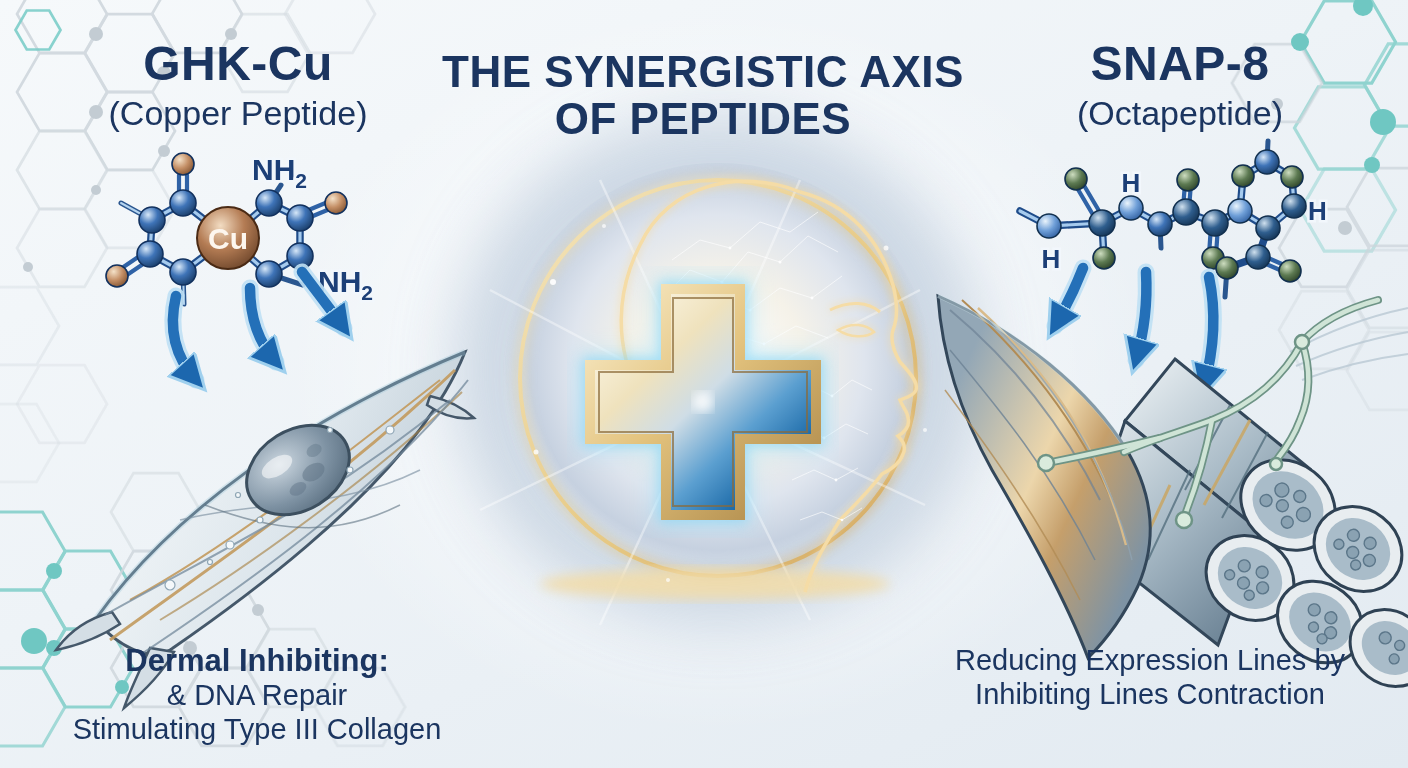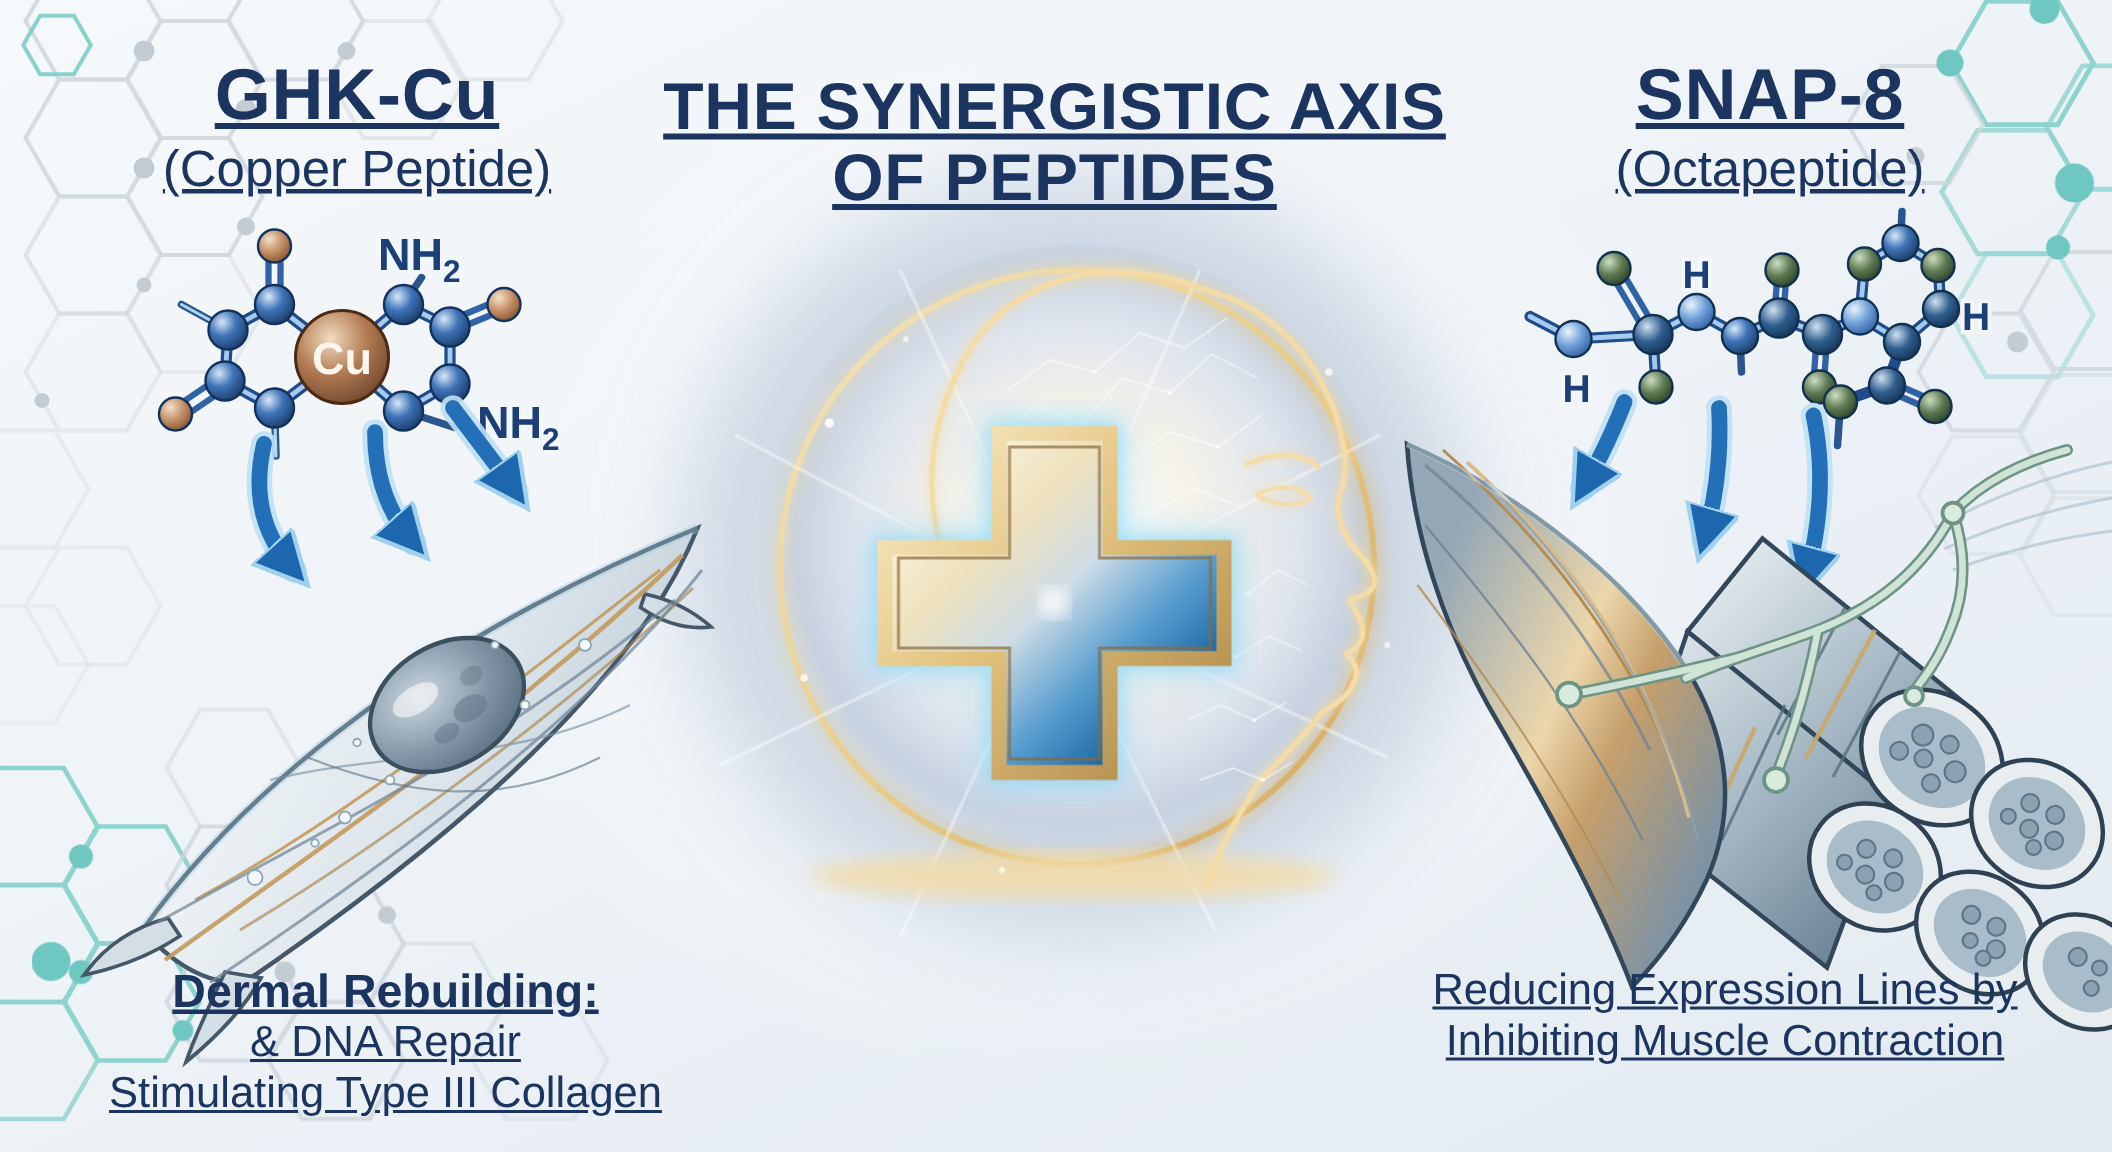--- a/index.html
+++ b/index.html
@@ -4,21 +4,21 @@
 <style>
   html,body{margin:0;padding:0;background:#dde4ea;}
   .canvas{
     position:relative;width:1408px;height:768px;overflow:hidden;
     font-family:"Liberation Sans",sans-serif;
     background:
       radial-gradient(ellipse 620px 520px at 51% 48%, #ffffff 0%, rgba(255,255,255,0) 70%),
       linear-gradient(155deg,#f6f9fb 0%,#eef3f7 45%,#e2eaf1 100%);
   }
   .art{position:absolute;left:0;top:0;}
-  .hdr,.cap{position:absolute;transform:translateX(-50%);text-align:center;color:#1b3560;text-decoration:underline;}
+  .hdr,.cap{position:absolute;transform:translateX(-50%);text-align:center;color:#1b3560;}
   .pep-name{font-size:48px;font-weight:bold;letter-spacing:.5px;line-height:1;margin:0;}
   .pep-sub{font-size:34px;font-weight:normal;margin-top:6px;}
   .main-title{font-size:44px;font-weight:bold;line-height:1.07;letter-spacing:.5px;margin:0;}
   .cap-head{font-size:31px;font-weight:bold;line-height:1.12;}
   .cap-line{font-size:29px;font-weight:normal;line-height:1.17;}
   .mlab{font-weight:bold;fill:#1c3f77;stroke:#f2f7fc;stroke-width:5px;paint-order:stroke;font-family:"Liberation Sans",sans-serif;}
   .bO{stroke:#1f4c8a;stroke-width:7.5;stroke-linecap:round;}
   .bI{stroke:#a6cbee;stroke-width:3.2;stroke-linecap:round;}
   .bd{stroke:#2f62a6;stroke-width:4.2;stroke-linecap:round;}
   .stO{stroke:#2a568f;stroke-width:5;stroke-linecap:round;}
@@ -593,23 +593,23 @@
     <span>OF PEPTIDES</span>
   </h1>
 </div>
 
 <div class="hdr" style="left:1180px;top:40px;">
   <h2 class="pep-name">SNAP-8</h2>
   <div class="pep-sub">(Octapeptide)</div>
 </div>
 
 <div class="cap" style="left:257px;top:644px;width:480px;">
-  <div class="cap-head">Dermal Rebuilding:</div>
+  <div class="cap-head">Dermal Inhibiting:</div>
   <div class="cap-line">&amp; DNA Repair</div>
   <div class="cap-line">Stimulating Type III Collagen</div>
 </div>
 
 <div class="cap" style="left:1150px;top:644px;width:480px;">
   <div class="cap-line">Reducing Expression Lines by</div>
-  <div class="cap-line">Inhibiting Muscle Contraction</div>
+  <div class="cap-line">Inhibiting Lines Contraction</div>
 </div>
 
 </div>
 
 </body></html>

